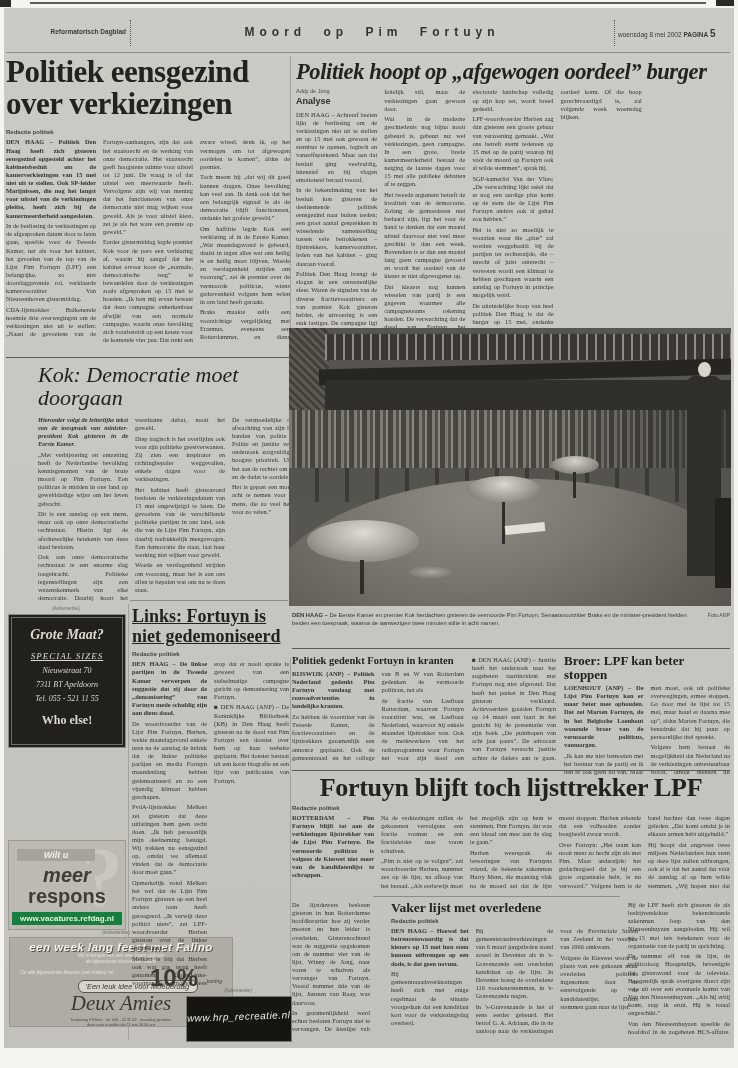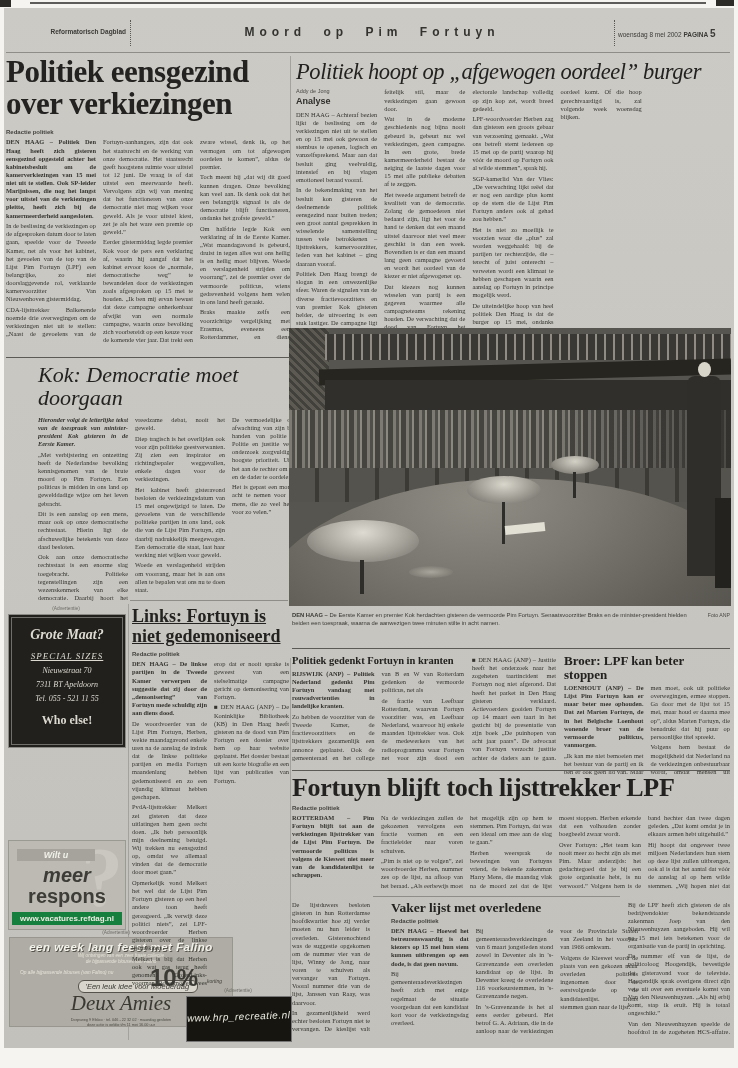--- a/index.html
+++ b/index.html
@@ -25,26 +25,26 @@
   .headline{font-family:"Liberation Serif",serif;color:#232220;font-weight:bold;line-height:1.04;}
   .byline{font-size:6px;font-weight:bold;color:#454440;margin:0 0 3px 0;font-family:"Liberation Sans",sans-serif;}
   .body{font-family:"Liberation Serif",serif;font-size:6.4px;line-height:1.27;text-align:justify;
         color:#35342f;column-gap:7px;column-fill:auto;overflow:hidden;}
   .body p{margin:0 0 2.5px 0;}
   .lead p:first-child{font-weight:bold;}
   .kokbody p:first-child{font-weight:bold;font-style:italic;}
   .abs{position:absolute;}
   
   .h-main{font-size:31px;letter-spacing:-0.5px;}
-  .h-analyse{font-size:22.5px;font-weight:400;font-style:italic;letter-spacing:-0.4px;}
+  .h-analyse{font-size:22.5px;font-weight:700;font-style:italic;letter-spacing:-0.4px;}
   .h-kok{font-size:22px;font-weight:500;font-style:italic;}
   .h-links{font-size:18px;line-height:1.12;text-decoration:underline;}
   .h-gedenkt{font-size:10.5px;}
   .h-broer{font-size:13px;}
-  .h-lijst{font-size:26px;letter-spacing:-0.3px;}
+  .h-lijst{font-size:26px;letter-spacing:-0.3px;text-align:center;}
   .h-vaker{font-size:13.5px;}
   .kicker{font-size:9px;font-weight:bold;color:#2f2e2b;margin:1px 0 3px 0;font-family:"Liberation Sans",sans-serif;}
   .tiny-byline{font-size:5.5px;color:#4a4944;margin:0 0 1px 0;font-family:"Liberation Sans",sans-serif;}
   
   .photo{background:#57554f;overflow:hidden;}
   .ph{position:absolute;}
   .caption{font-size:5.8px;color:#3a3935;line-height:1.3;font-family:"Liberation Sans",sans-serif;}
   .caption b{font-weight:bold;}
   .credit{float:right;font-size:5.2px;color:#4a4944;margin-left:6px;}
   

